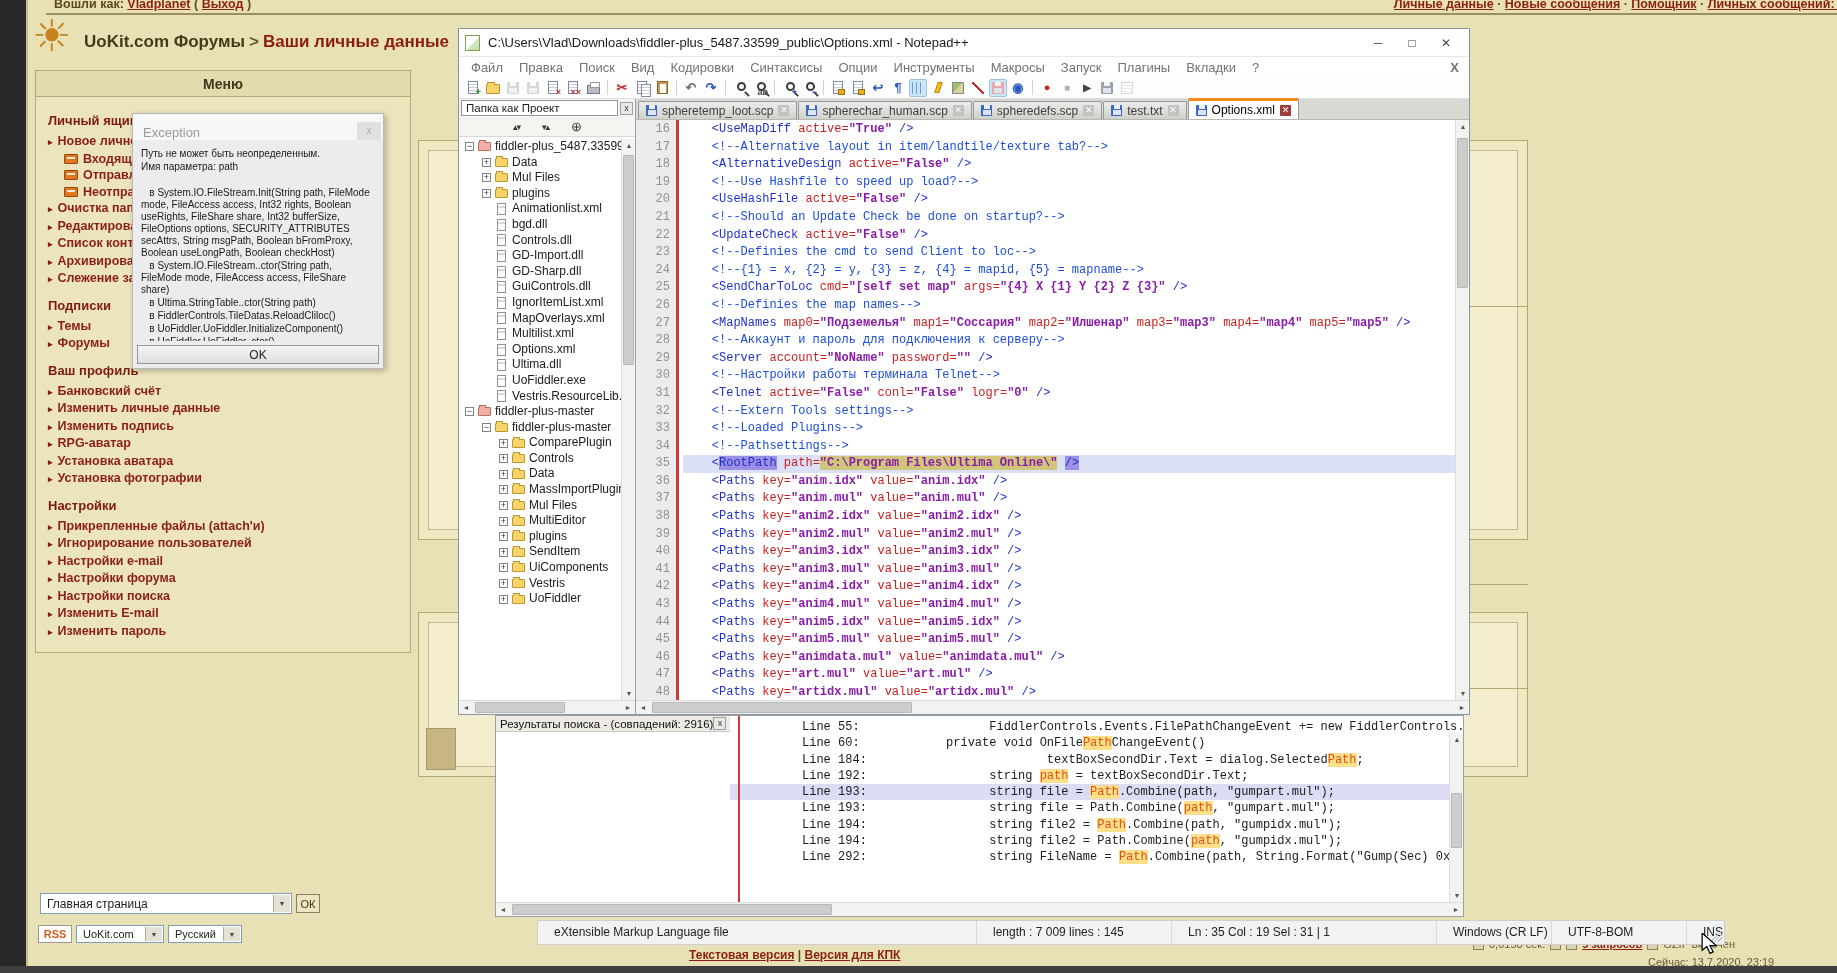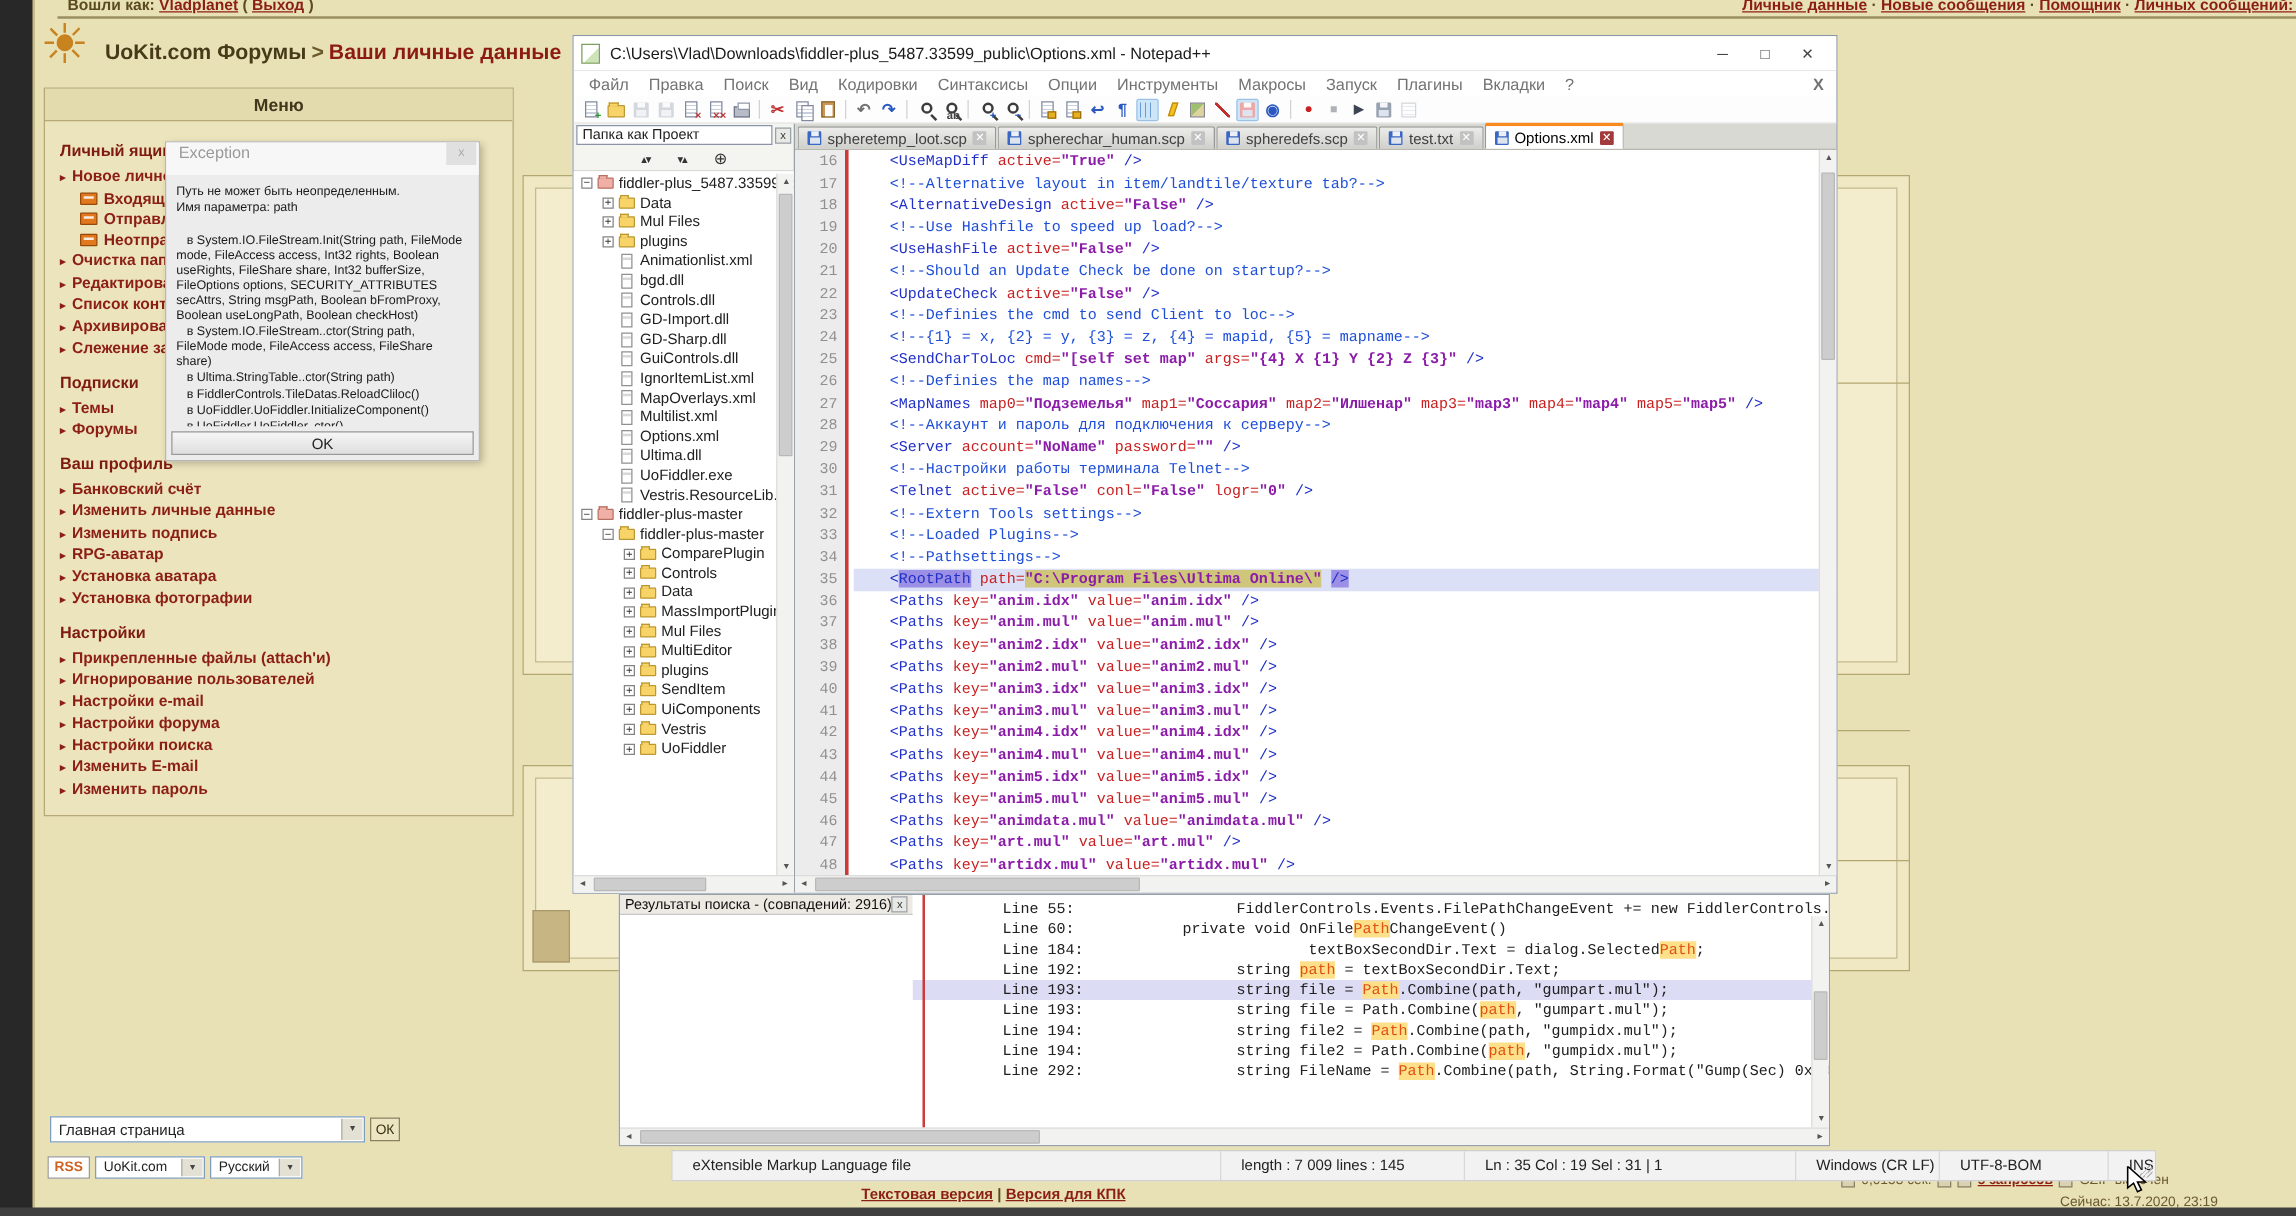--- a/index.html
+++ b/index.html
@@ -139,21 +139,21 @@
   .fhl{background:#ffe08a;color:#e05010}
 
   
   .statusbar{position:absolute;left:537px;top:920px;width:1188px;height:25px;background:#f2f2f2;border:1px solid #cfcfcf;font-size:12px;color:#222}
   .stsec{position:absolute;top:0;bottom:0;border-left:1px solid #d8d8d8;padding:4px 0 0 16px;white-space:nowrap;overflow:hidden}
   .grip{position:absolute;right:2px;bottom:2px;width:12px;height:12px;background:
     linear-gradient(135deg,transparent 0 50%,#b8b8b8 50% 56%,transparent 56% 64%,#b8b8b8 64% 70%,transparent 70% 78%,#b8b8b8 78% 84%,transparent 84%)}
 
   
   .dlg{position:absolute;left:132px;top:113px;width:252px;height:256px;background:#ececec;border:1px solid #b8b8b8;box-shadow:2px 2px 6px rgba(0,0,0,.25);display:flex;flex-direction:column;z-index:40}
-  .dlgtitle{height:26px;background:#f7f7f7;display:flex;align-items:flex-start;padding-left:10px;font-size:13px;color:#9a9a9a}
+  .dlgtitle{height:26px;background:#f7f7f7;display:flex;align-items:flex-end;padding-left:10px;font-size:13px;color:#9a9a9a}
   .dlgx{margin-left:auto;width:24px;height:18px;background:#e0e0e0;color:#aaa;font-size:10px;text-align:center;line-height:18px;margin-right:2px;cursor:pointer}
   .dlgbody{flex:1;padding:8px 8px 0 8px;font-size:10px;line-height:12px;color:#1a1a1a;overflow:hidden}
   .dlgbody div{white-space:pre-wrap;margin-bottom:1px}
   .dlgok{margin:4px;height:19px;background:linear-gradient(#f6f6f6,#dedede);border:1px solid #989898;font-size:12px;color:#222;display:flex;align-items:center;justify-content:center;cursor:pointer}
 
   .cursor{position:absolute;left:1700px;top:933px;z-index:50}
 </style>
 </head>
 <body>
 

